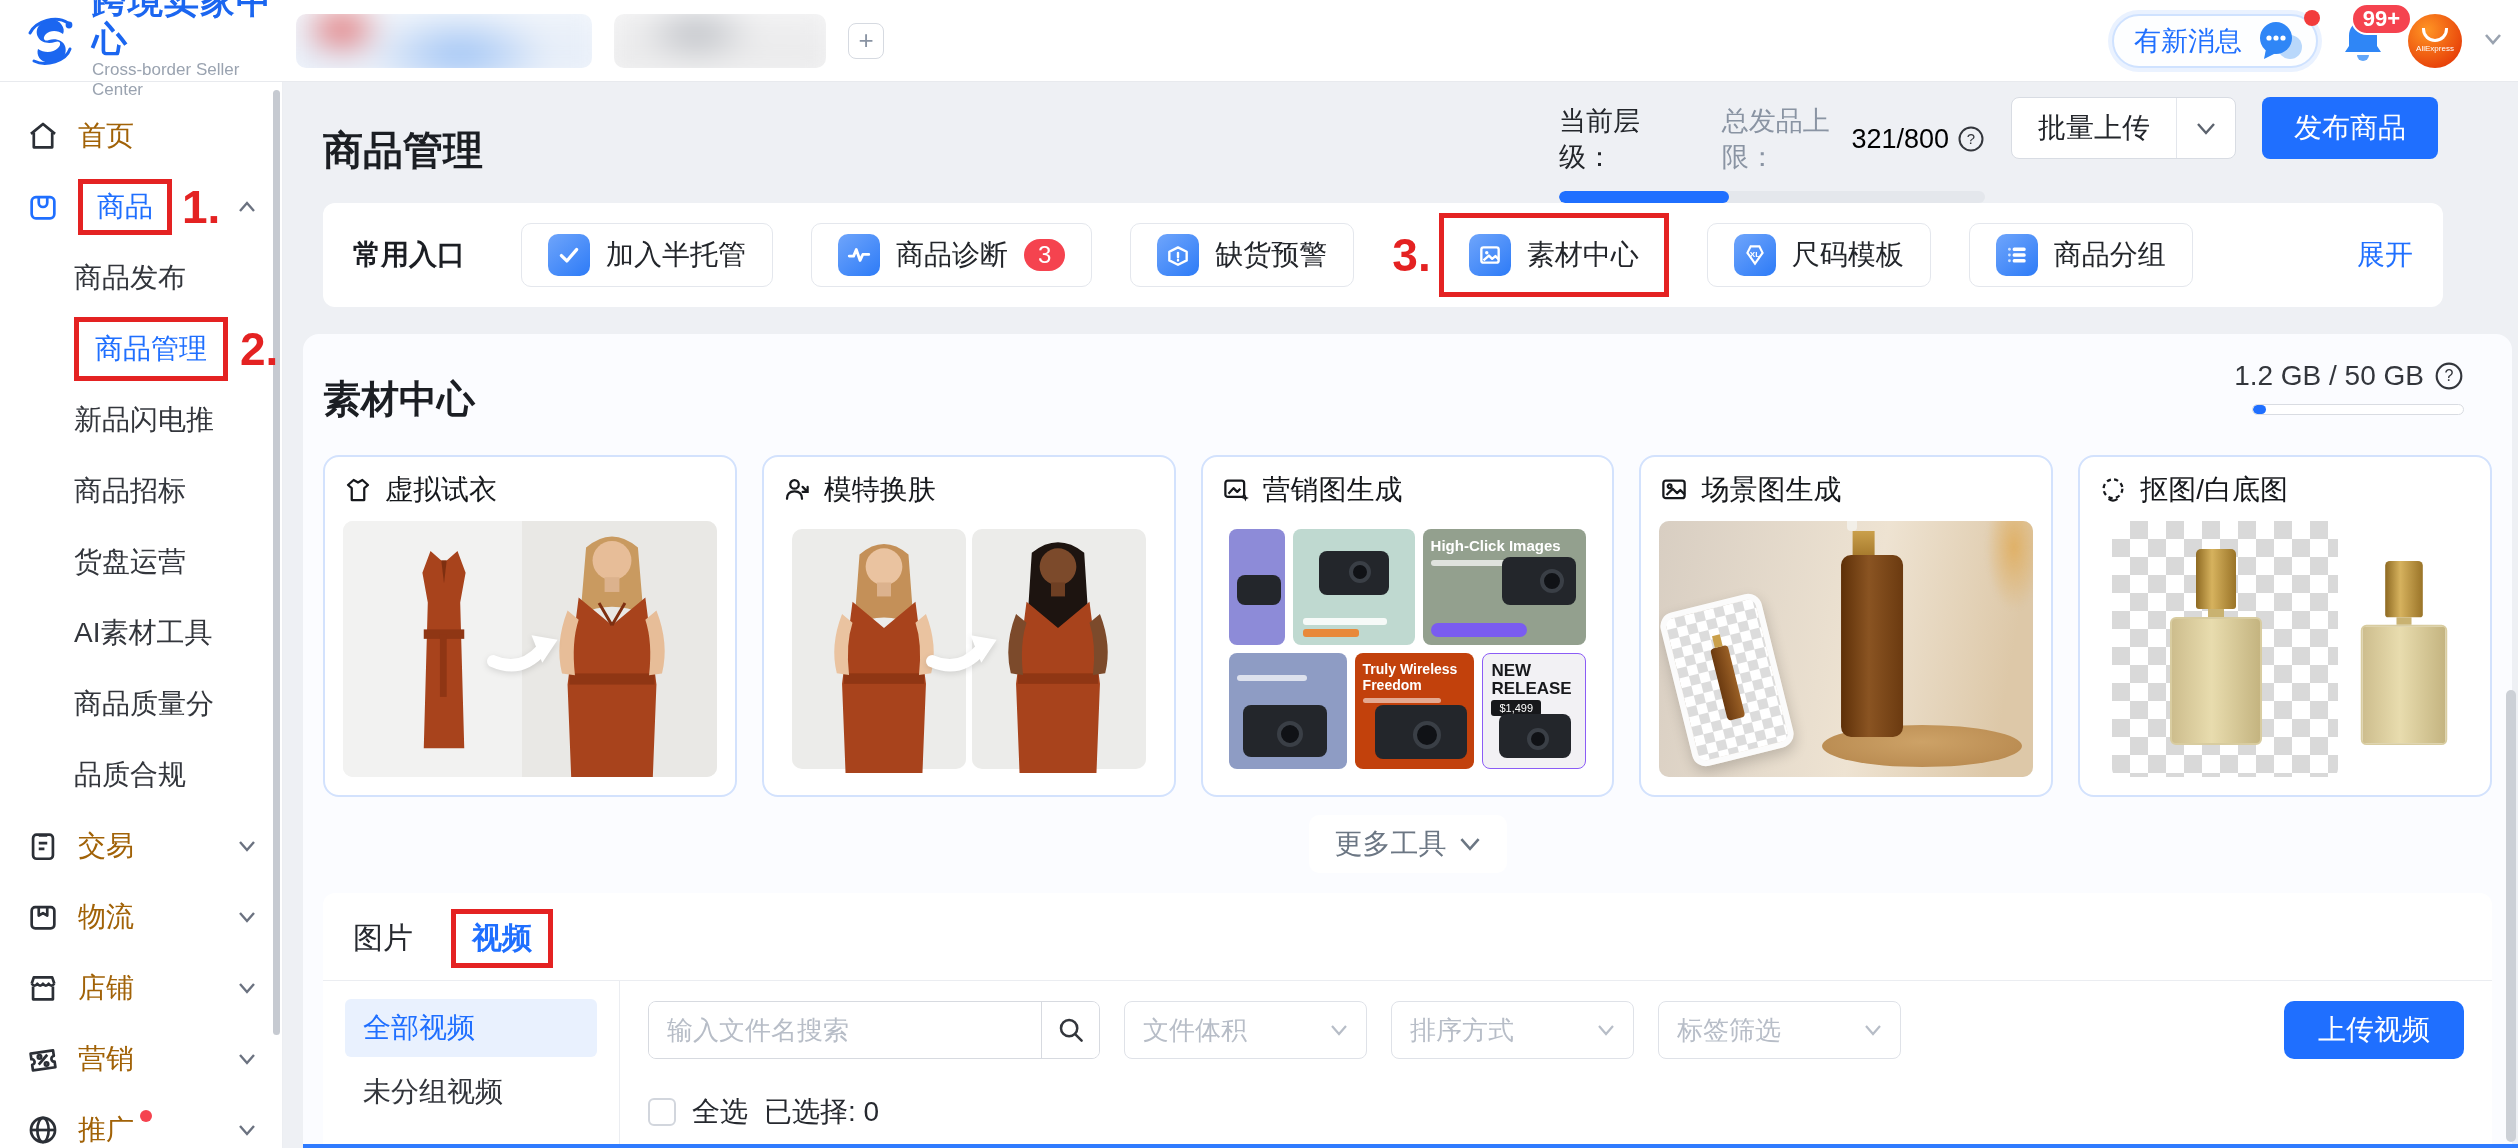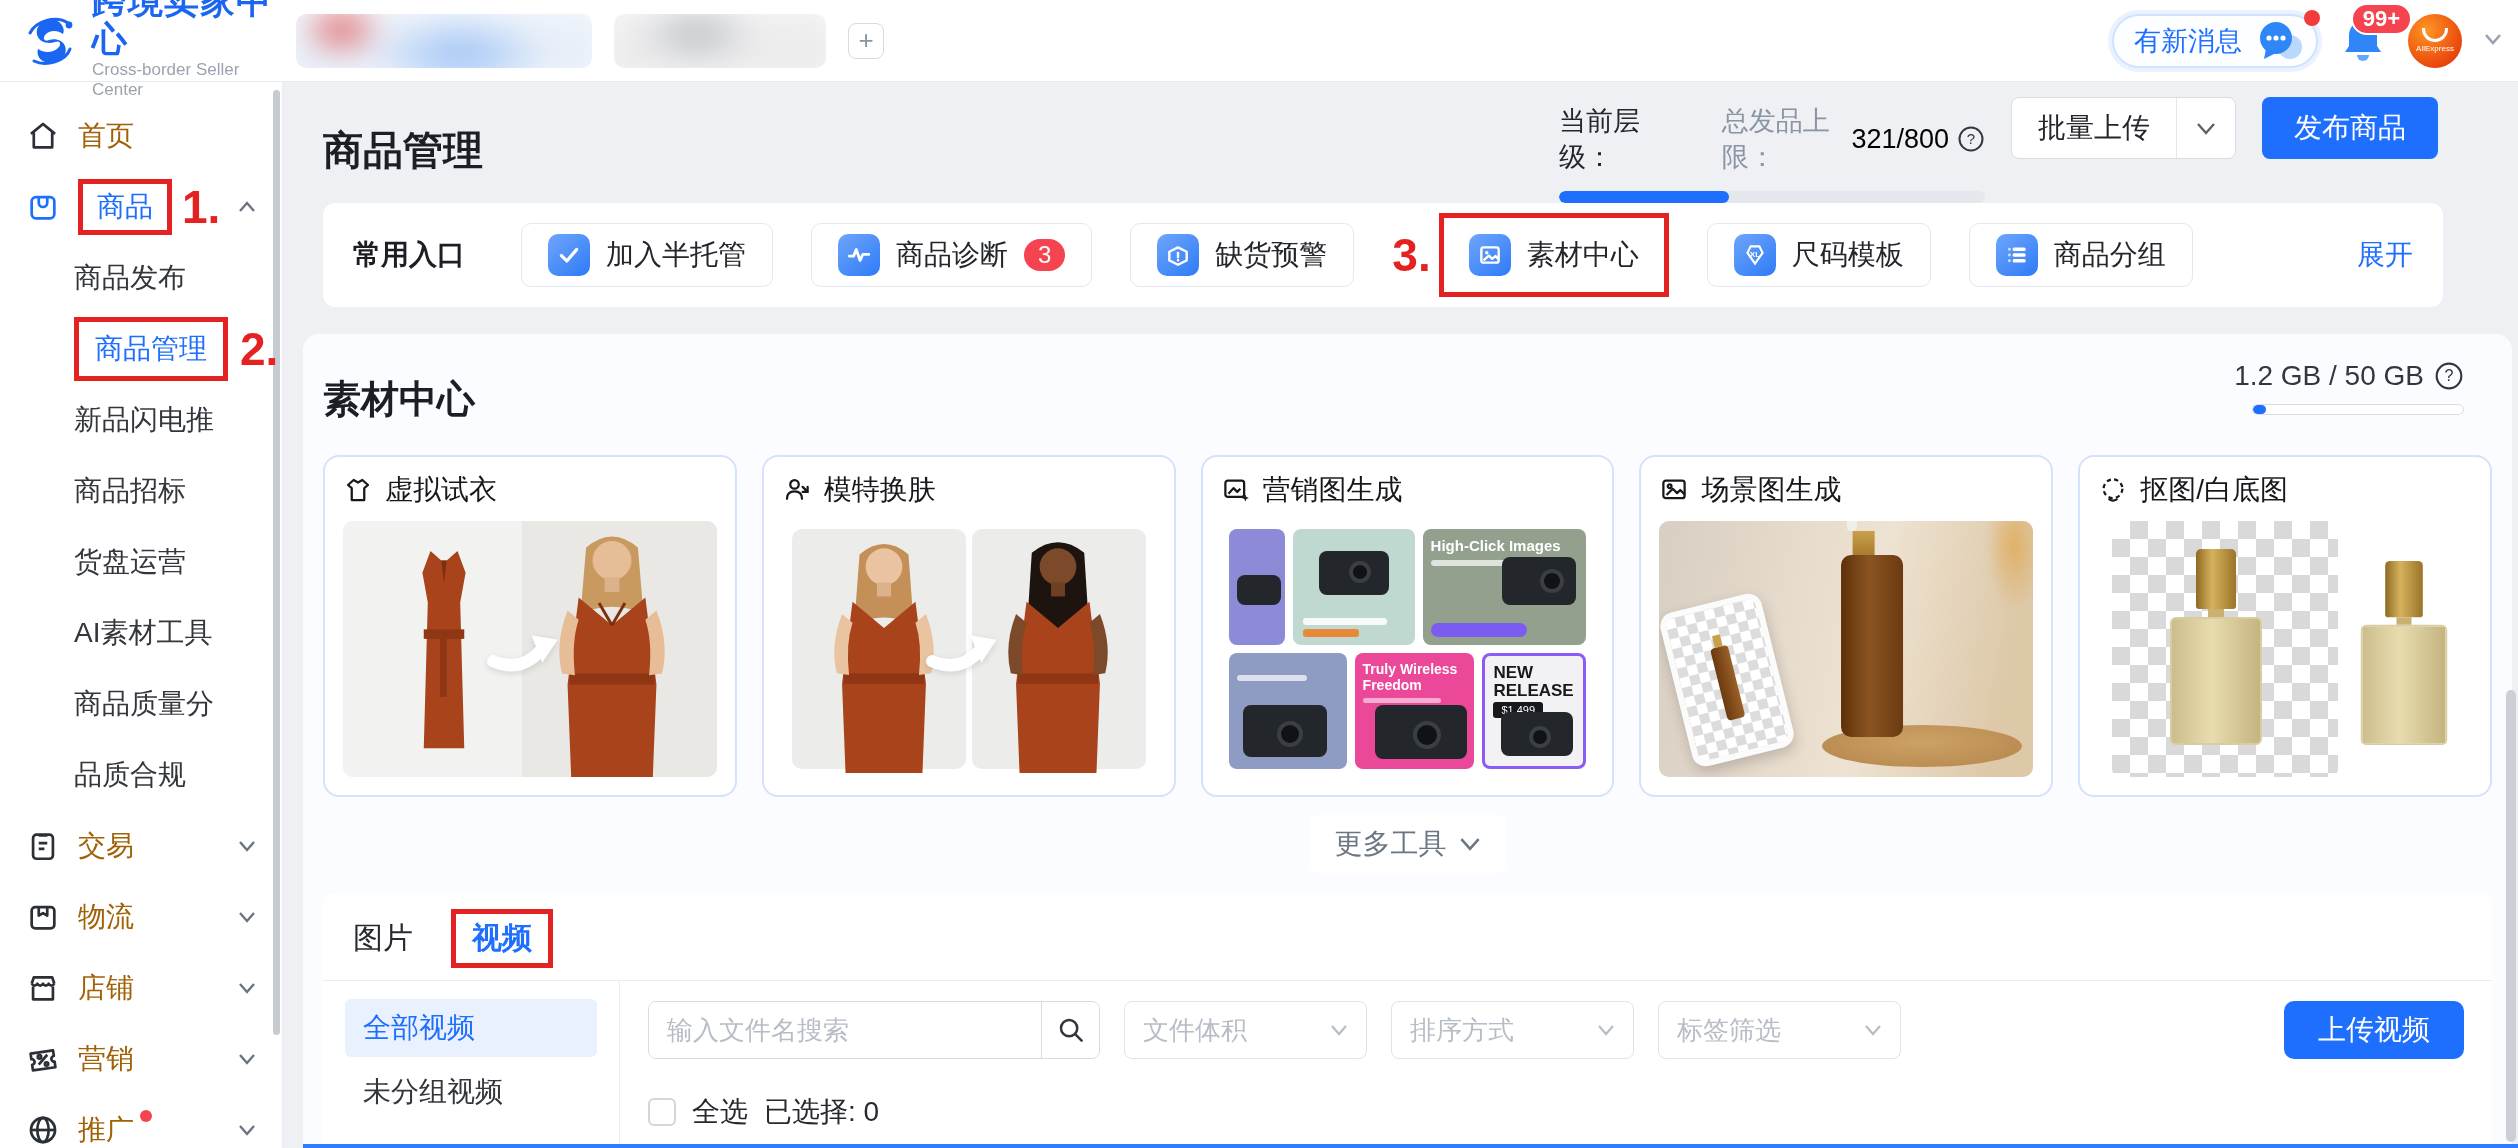--- a/index.html
+++ b/index.html
@@ -614,27 +614,27 @@
               <div style="position:absolute;left:8px;bottom:8px;width:96px;height:14px;background:#7a5cf0;border-radius:7px;"></div>
             </div>
           </div>
           <div class="mk-row">
             <div class="mk" style="width:118px;background:#8e9cc4;">
               <div class="mk-t" style="font-size:12px;">&nbsp;</div>
               <div style="width:70px;height:6px;background:rgba(255,255,255,.7);border-radius:3px;"></div>
               <div class="cam" style="left:14px;bottom:12px;width:84px;height:52px;"></div>
               <div class="lens" style="left:48px;bottom:22px;width:26px;height:26px;"></div>
             </div>
-            <div class="mk" style="flex:1;background:#ec4899;">
+            <div class="mk" style="flex:1;background:#c2410c;">
               <div class="mk-t" style="font-size:14px;">Truly Wireless Freedom</div>
               <div style="width:78px;height:5px;background:rgba(255,255,255,.55);border-radius:3px;margin-top:5px;"></div>
               <div class="cam" style="left:20px;bottom:10px;width:92px;height:54px;"></div>
               <div class="lens" style="left:58px;bottom:20px;width:28px;height:28px;"></div>
             </div>
-            <div class="mk" style="width:104px;background:#f2f1f4;border:3px solid #8b5cf6;">
+            <div class="mk" style="width:104px;background:#f2f1f4;border:1px solid #8b5cf6;">
               <div style="color:#17181b;font-weight:bold;font-size:17px;line-height:1.05;">
                 <div>NEW</div>
                 <div>RELEASE</div>
               </div>
               <div style="display:inline-block;background:#17181b;color:#fff;font-size:11px;padding:2px 8px;border-radius:3px;">$1,499</div>
               <div class="cam" style="left:16px;bottom:10px;width:72px;height:44px;"></div>
               <div class="lens" style="left:44px;bottom:18px;width:22px;height:22px;"></div>
             </div>
           </div>
         </div>

